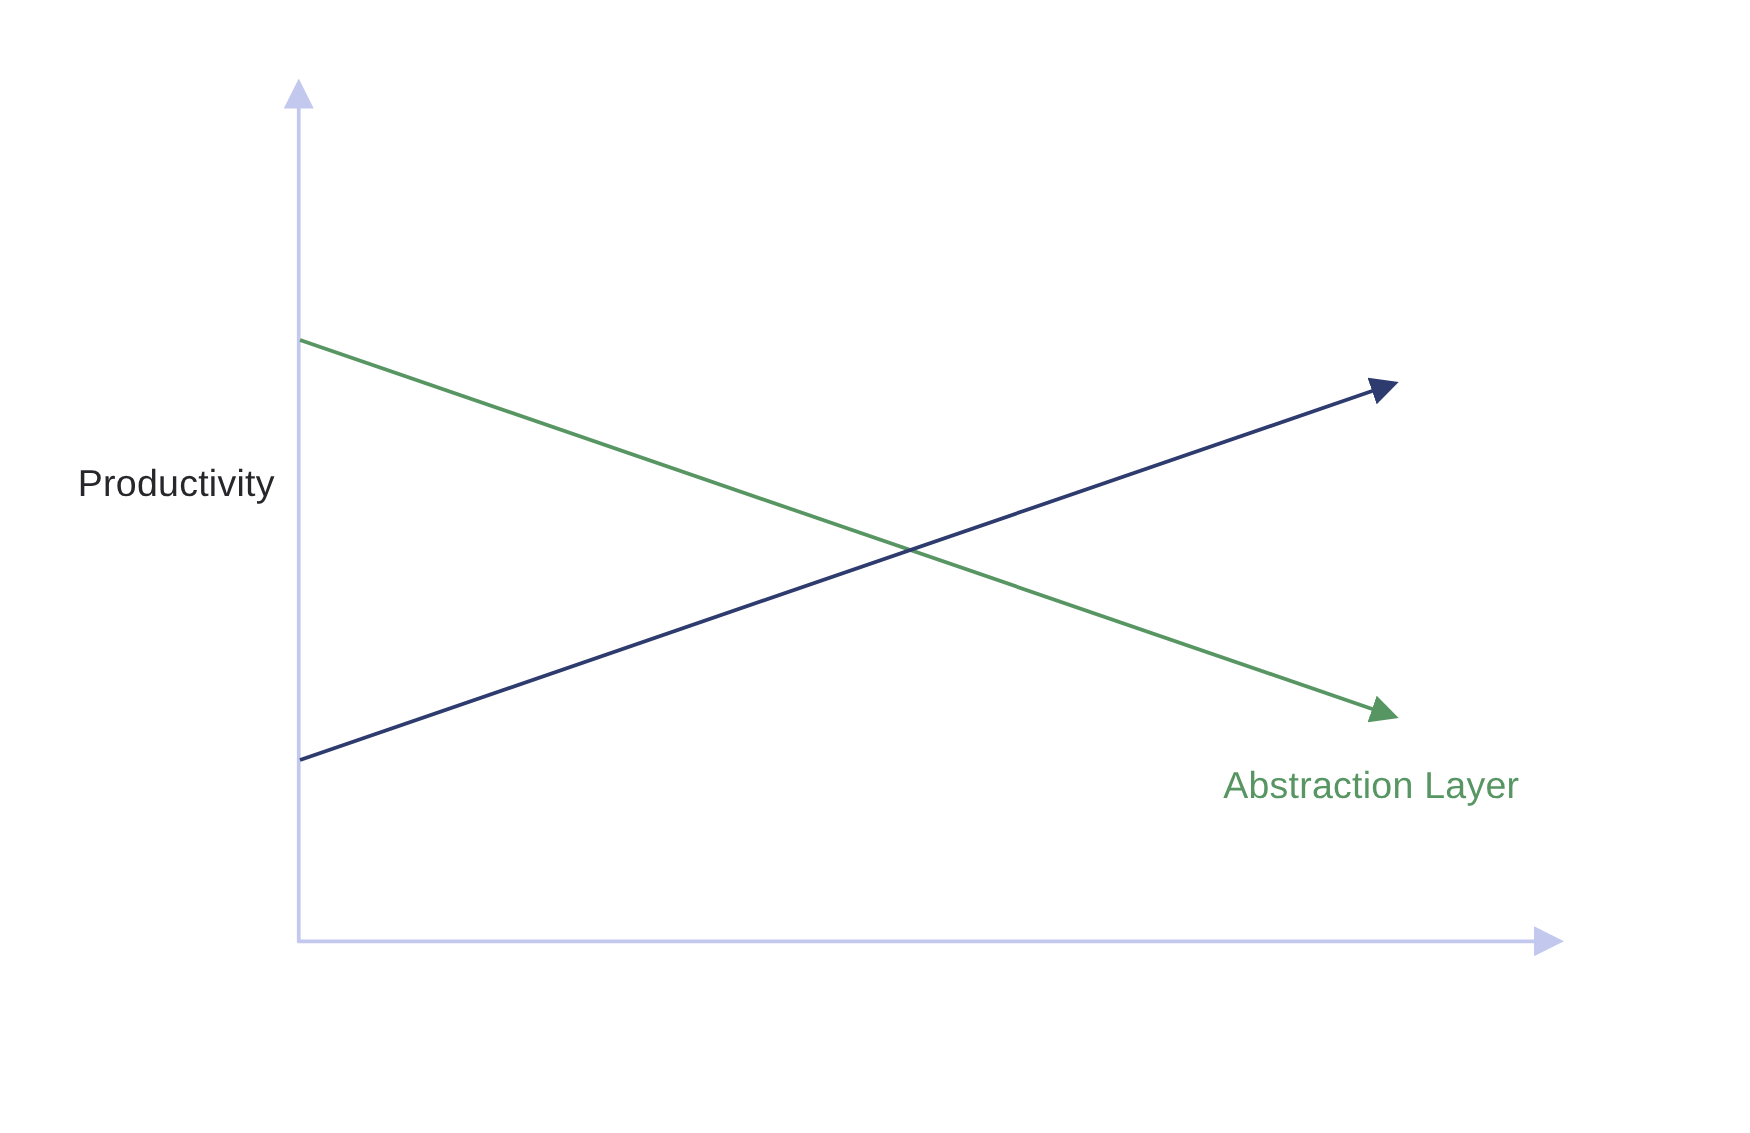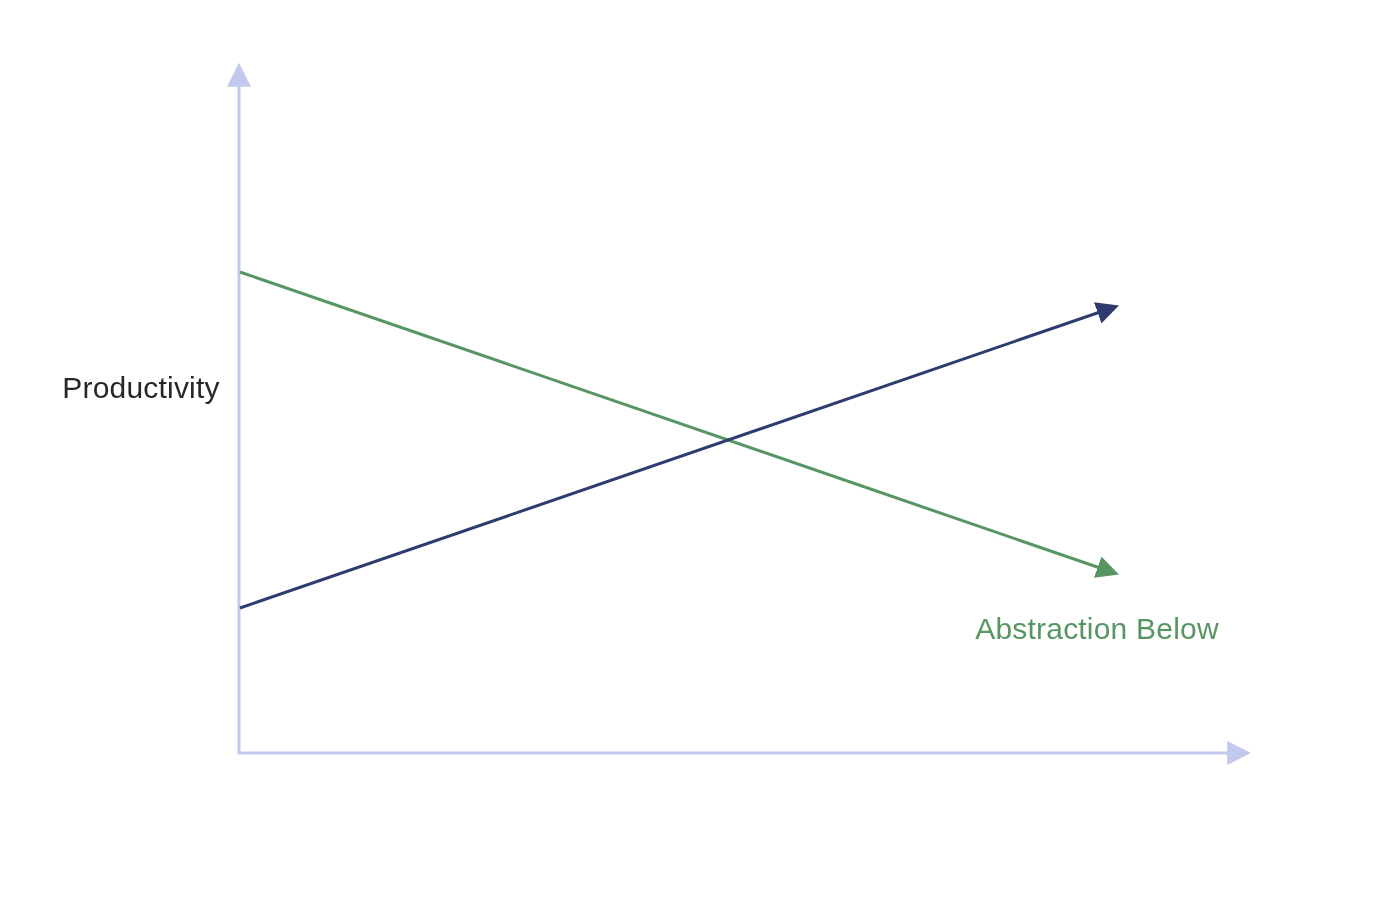--- a/index.html
+++ b/index.html
@@ -57,15 +57,15 @@
 
     <line x1="240" y1="272" x2="1103" y2="569" stroke="#579663" stroke-width="3" marker-end="url(#arrow-green)"></line>
 
     <line x1="240" y1="608" x2="1103" y2="311" stroke="#2e3b6e" stroke-width="3" marker-end="url(#arrow-navy)"></line>
   </svg>
 
   <div class="lbl lbl-y">Productivity</div>
 
 
 
-  <div class="lbl lbl-green">Abstraction Below</div>
+  <div class="lbl lbl-green">Abstraction Layer</div>
 
 </div>
 
 </body></html>

